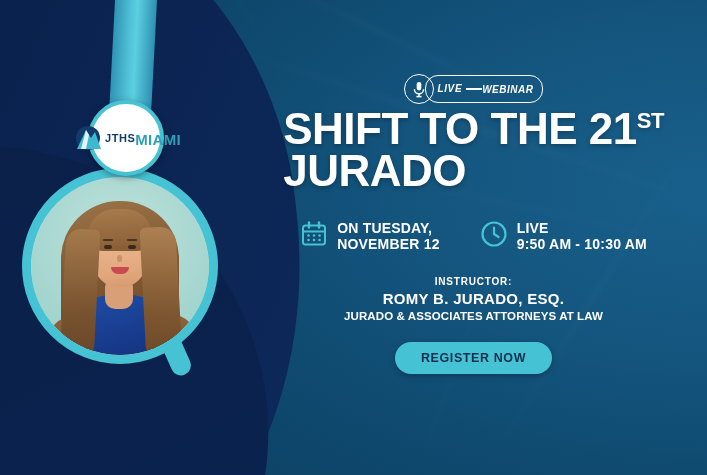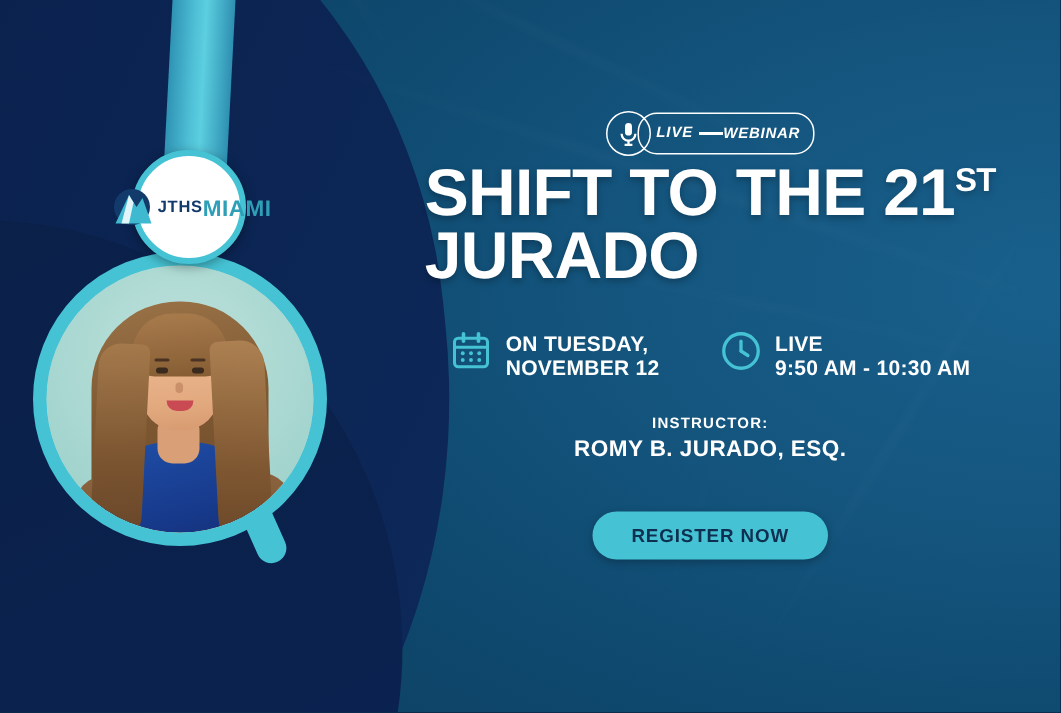--- a/index.html
+++ b/index.html
@@ -145,21 +145,21 @@
   .dt-text{color:#ffffff;font-size:14px;font-weight:bold;line-height:16px;letter-spacing:.2px;}
 
   
   .instr-block{margin-top:24px;text-align:center;color:#fff;}
   .instr-label{font-size:10px;font-weight:bold;letter-spacing:.8px;}
   .instr-name{font-size:15px;font-weight:bold;letter-spacing:.3px;margin-top:3px;}
   .instr-firm{font-size:11.5px;font-weight:bold;letter-spacing:.1px;margin-top:3px;}
 
   
   .cta{
-    margin-top:33px;
+    margin-top:20px;
     background:#45c3d4;color:#0e2f4f;
     font-size:12.5px;font-weight:bold;letter-spacing:.6px;
     padding:9px 26px;border:none;border-radius:20px;
     cursor:pointer;
     box-shadow:0 2px 6px rgba(0,0,0,.25);
     font-family:"Liberation Sans",sans-serif;
   }
 </style>
 </head>
 <body>
@@ -276,18 +276,19 @@
           <span>LIVE</span><br>
           <span>9:50 AM - 10:30 AM</span>
         </span>
       </div>
 
     </div>
 
     <div class="instr-block">
       <div class="instr-label">INSTRUCTOR:</div>
       <div class="instr-name">ROMY B. JURADO, ESQ.</div>
+      <div class="instr-firm">JURADO &amp; ASSOCIATES ATTORNEYS AT LAW</div>
     </div>
 
     <button class="cta">REGISTER NOW</button>
 
   </div>
 </div>
 
 </body></html>

